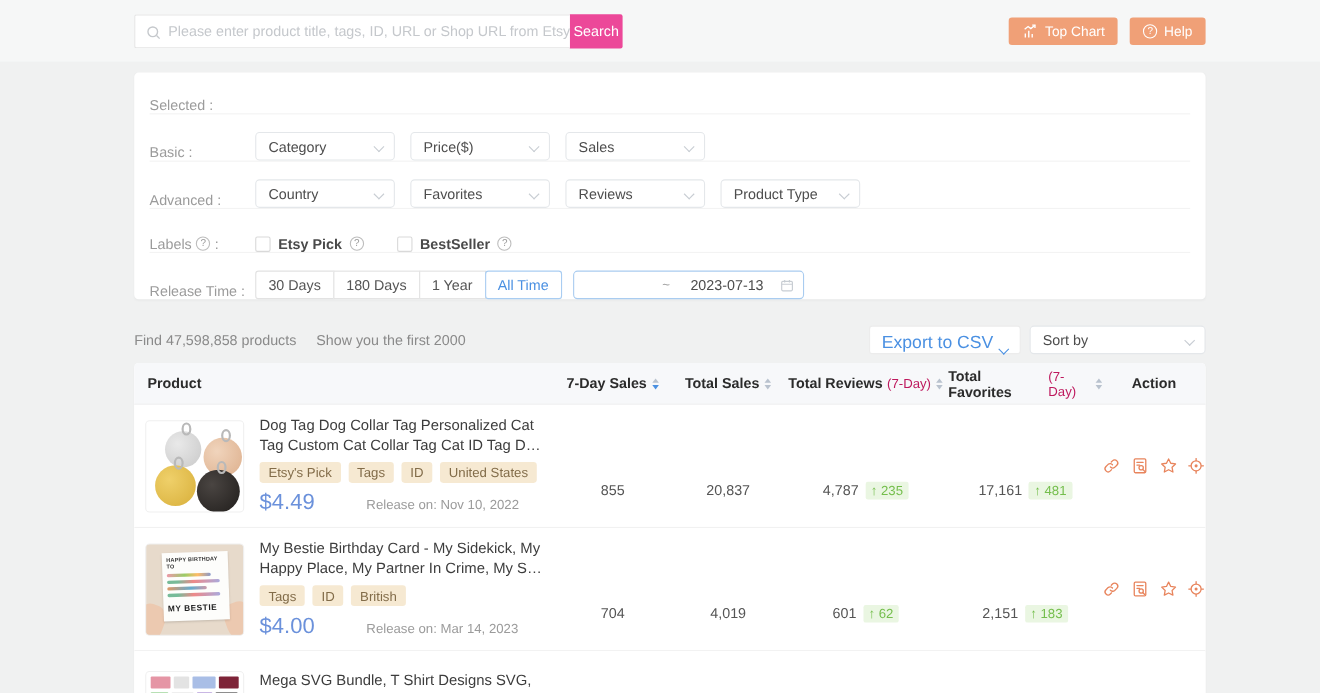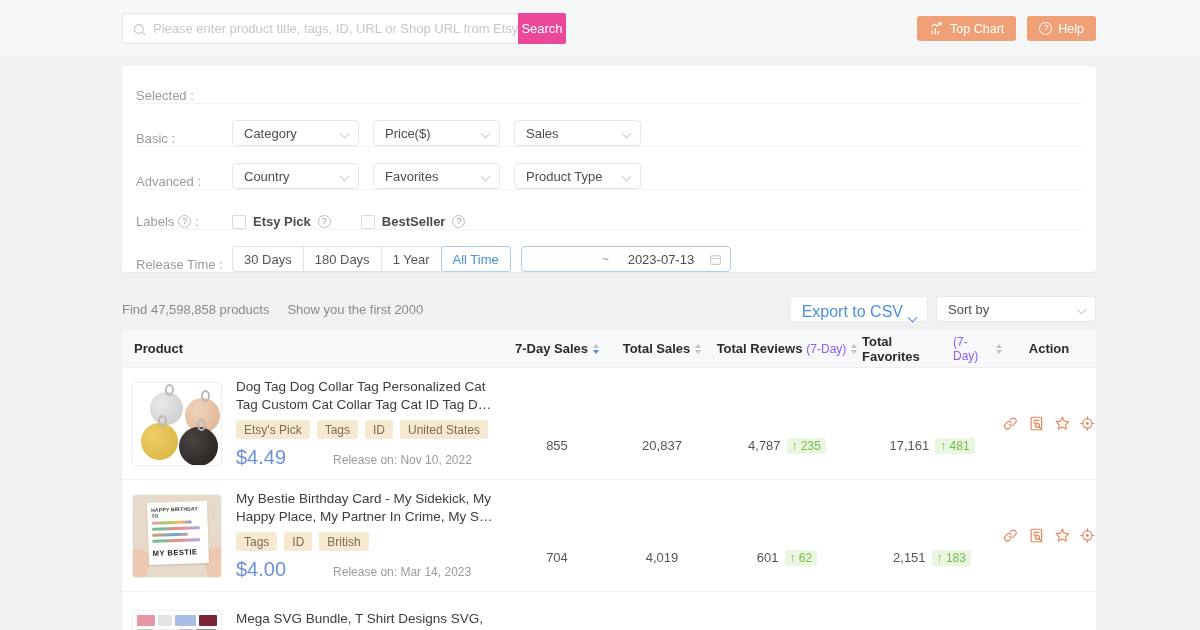--- a/index.html
+++ b/index.html
@@ -57,21 +57,21 @@
   .export-btn { margin-left:auto; display:flex; align-items:flex-end; gap:6px; height:26px; padding:0 11px; background:#fff; border:1px solid #ECECEC; border-radius:3px; color:#4A90E2; font-size:16px; cursor:pointer; font-family:"Liberation Sans",sans-serif; }
   .blue-chev { width:7px; height:7px; border-right:1.5px solid #4A90E2; border-bottom:1.5px solid #4A90E2; transform:rotate(45deg); margin-top:-3px; }
   .sort-select { position:relative; margin-left:8px; width:160px; height:26px; border:1px solid #E4E7EA; border-radius:4px; background:#fff; display:flex; align-items:center; padding:0 24px 0 11px; font-size:13px; color:#4D4D4D; cursor:pointer; }
 
   
   .table-card { margin-top:8px; border-radius:4px 4px 0 0; min-height:310px; overflow:hidden; }
   .tgrid { display:grid; grid-template-columns:380px 110px 100px 150px 140px 94px; }
   .thead { background:#F7F8FA; height:38px; align-items:center; border-bottom:1px solid #EFEFEF; }
   .th { font-size:13px; font-weight:bold; color:#2B2B2B; display:flex; align-items:center; justify-content:center; gap:5px; }
   .th-product { justify-content:flex-start; padding-left:12px; }
-  .th-sub { font-weight:normal; color:#8b5cf6; font-size:12px; margin-left:-1px; }
+  .th-sub { font-weight:normal; color:#be185d; font-size:12px; margin-left:-1px; }
   .carets { display:flex; flex-direction:column; gap:2px; }
   .car-up { width:0; height:0; border-left:3.5px solid transparent; border-right:3.5px solid transparent; border-bottom:4px solid #B9C2CE; }
   .car-dn { width:0; height:0; border-left:3.5px solid transparent; border-right:3.5px solid transparent; border-top:4px solid #B9C2CE; }
   .car-dn.active { border-top-color:#4A90E2; }
   .trow { align-items:center; border-bottom:1px solid #F1F1F1; height:112px; background:#fff; }
   .num { font-size:13px; color:#555; display:flex; align-items:center; justify-content:center;margin-top:44px; }
   .delta { margin-left:6px; background:#EAF6E2; color:#74BE4C; font-size:12px; padding:1px 5px; border-radius:2px; white-space:nowrap; }
   .actions { display:flex; align-items:center; justify-content:center; gap:9px; }
   .actions svg { cursor:pointer; }
 
@@ -168,20 +168,24 @@
       <span class="flabel">Advanced :</span>
       <div class="dropdown">
           <span>Country</span>
           <span class="chev"></span>
         </div>
       <div class="dropdown">
           <span>Favorites</span>
           <span class="chev"></span>
         </div>
       <div class="dropdown">
+          <span>Reviews</span>
+          <span class="chev"></span>
+        </div>
+      <div class="dropdown">
           <span>Product Type</span>
           <span class="chev"></span>
         </div>
     </div>
     <div class="frow frow-labels">
       <span class="flabel">
         <span>Labels</span>
         <span class="gray-help"></span>
         <span>:</span>
       </span>

